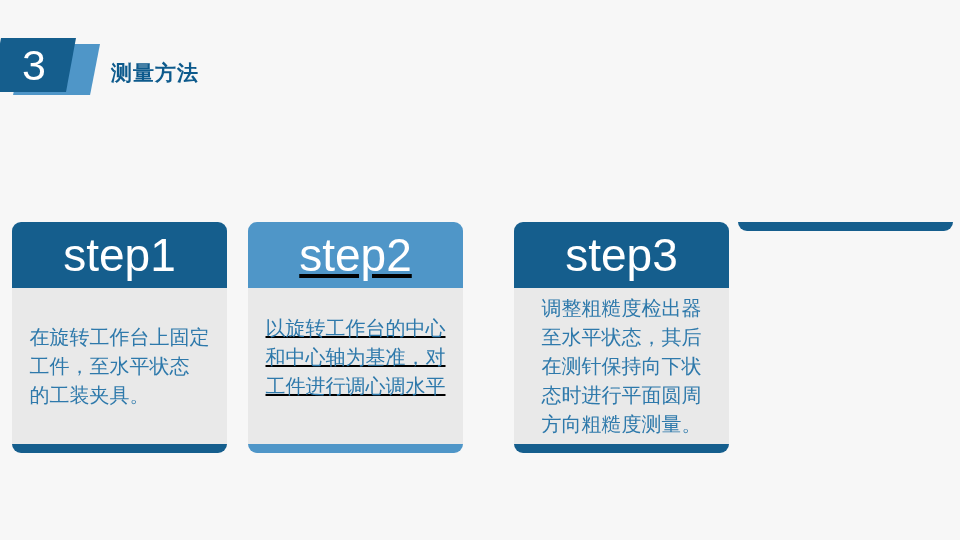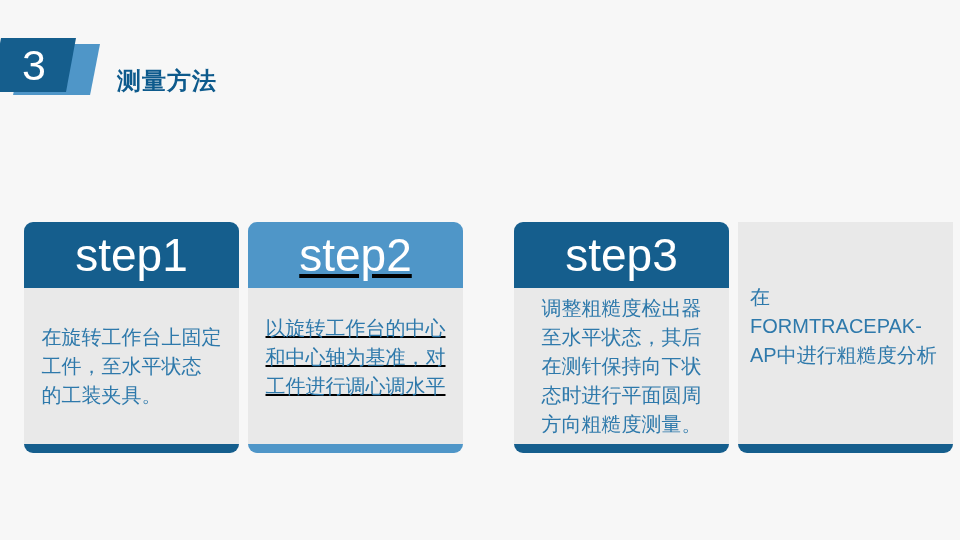--- a/index.html
+++ b/index.html
@@ -28,31 +28,31 @@
     position: absolute; left: 1px; top: 38px; width: 75px; height: 54px;
     background: var(--dark-blue, #155e8d);
     transform: skewX(-10.5deg); transform-origin: top left;
     display: flex; align-items: center; justify-content: center;
   }
   .badge-number {
     color: #ffffff; font-size: 43px; line-height: 1; font-weight: 400;
     transform: skewX(10.5deg);
   }
   .slide-title {
-    position: absolute; left: 107px; top: 55px; margin: 10px;
-    font-size: 24px; font-weight: 700; letter-spacing: 1px;
+    position: absolute; left: 107px; top: 55px; margin: 4px;
+    font-size: 21px; font-weight: 700; letter-spacing: 1px;
     color: var(--title-blue, #0d5a8c);
   }
 
   
   .card {
     position: absolute; top: 222px; width: 215px; height: 231px;
     display: flex; flex-direction: column;
   }
-  .card-1 { left: 24px; }
+  .card-1 { left: 12px; }
   .card-2 { left: 248px; text-decoration: underline; }
   .card-3 { left: 514px; }
   .card-4 { left: 738px; }
 
   .card-header {
     height: 66px; flex: 0 0 66px;
     border-radius: 9px 9px 0 0;
     display: flex; align-items: center; justify-content: center;
     color: #ffffff; font-size: 46px; font-weight: 400; line-height: 1;
   }
@@ -129,21 +129,17 @@
         <p class="card-text">调整粗糙度检出器
 至水平状态，其后
 在测针保持向下状
 态时进行平面圆周
 方向粗糙度测量。</p>
       </div>
       <div class="card-footer-bar"></div>
     </section>
 
     <section class="card card-4 card--dark">
-      <div class="card-body">
-        <p class="card-text">在FORMTRACEPAK-
-AP中进行粗糙度分析</p>
-      </div>
       <div class="card-footer-bar"></div>
     </section>
 
   </div>
 </div>
 
 </body></html>

